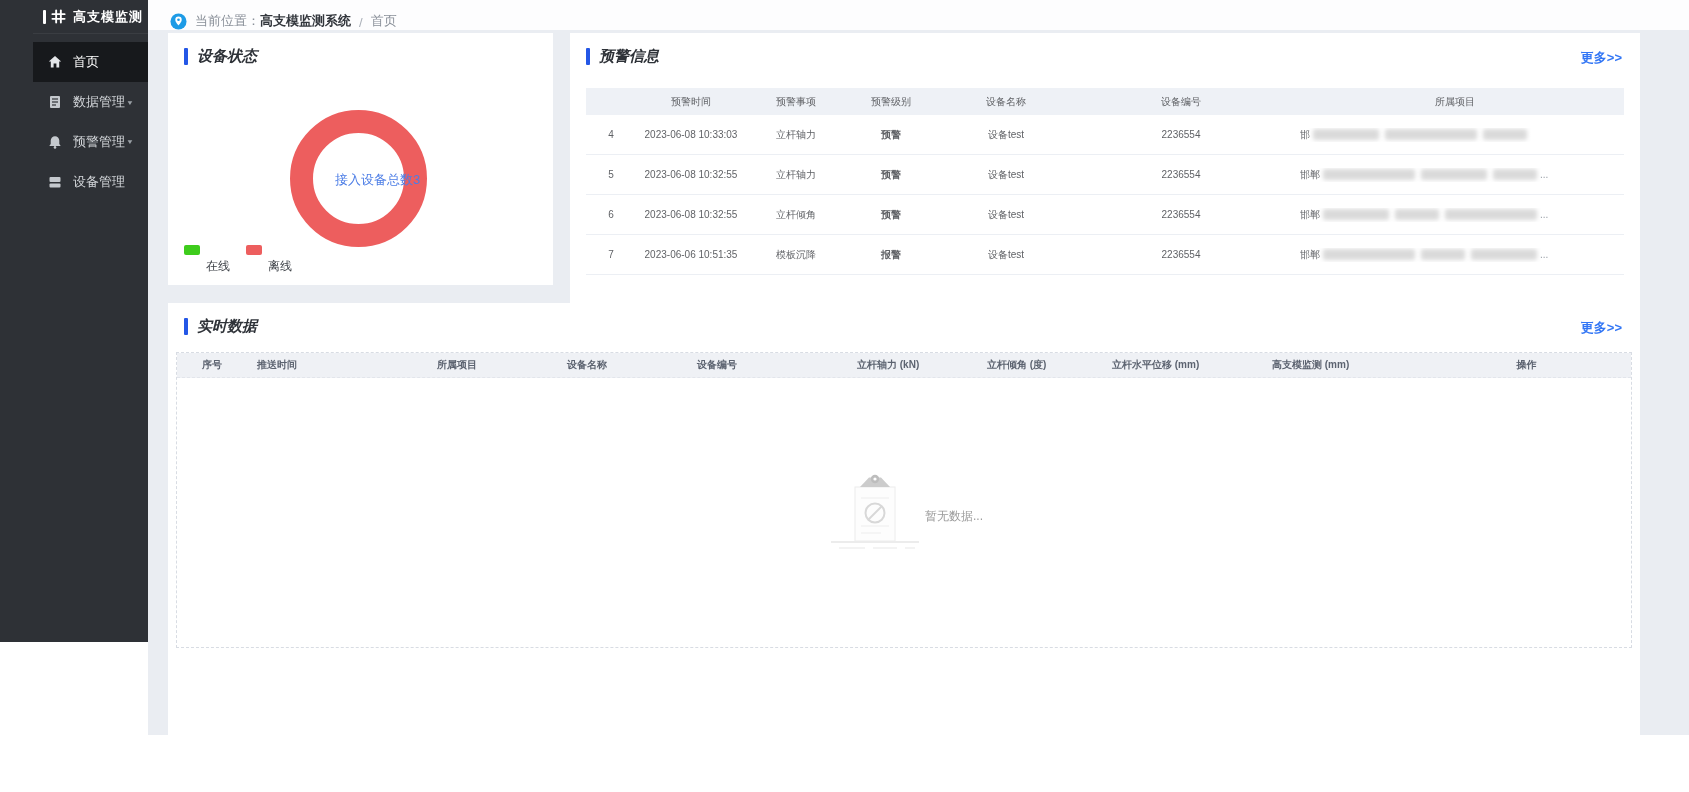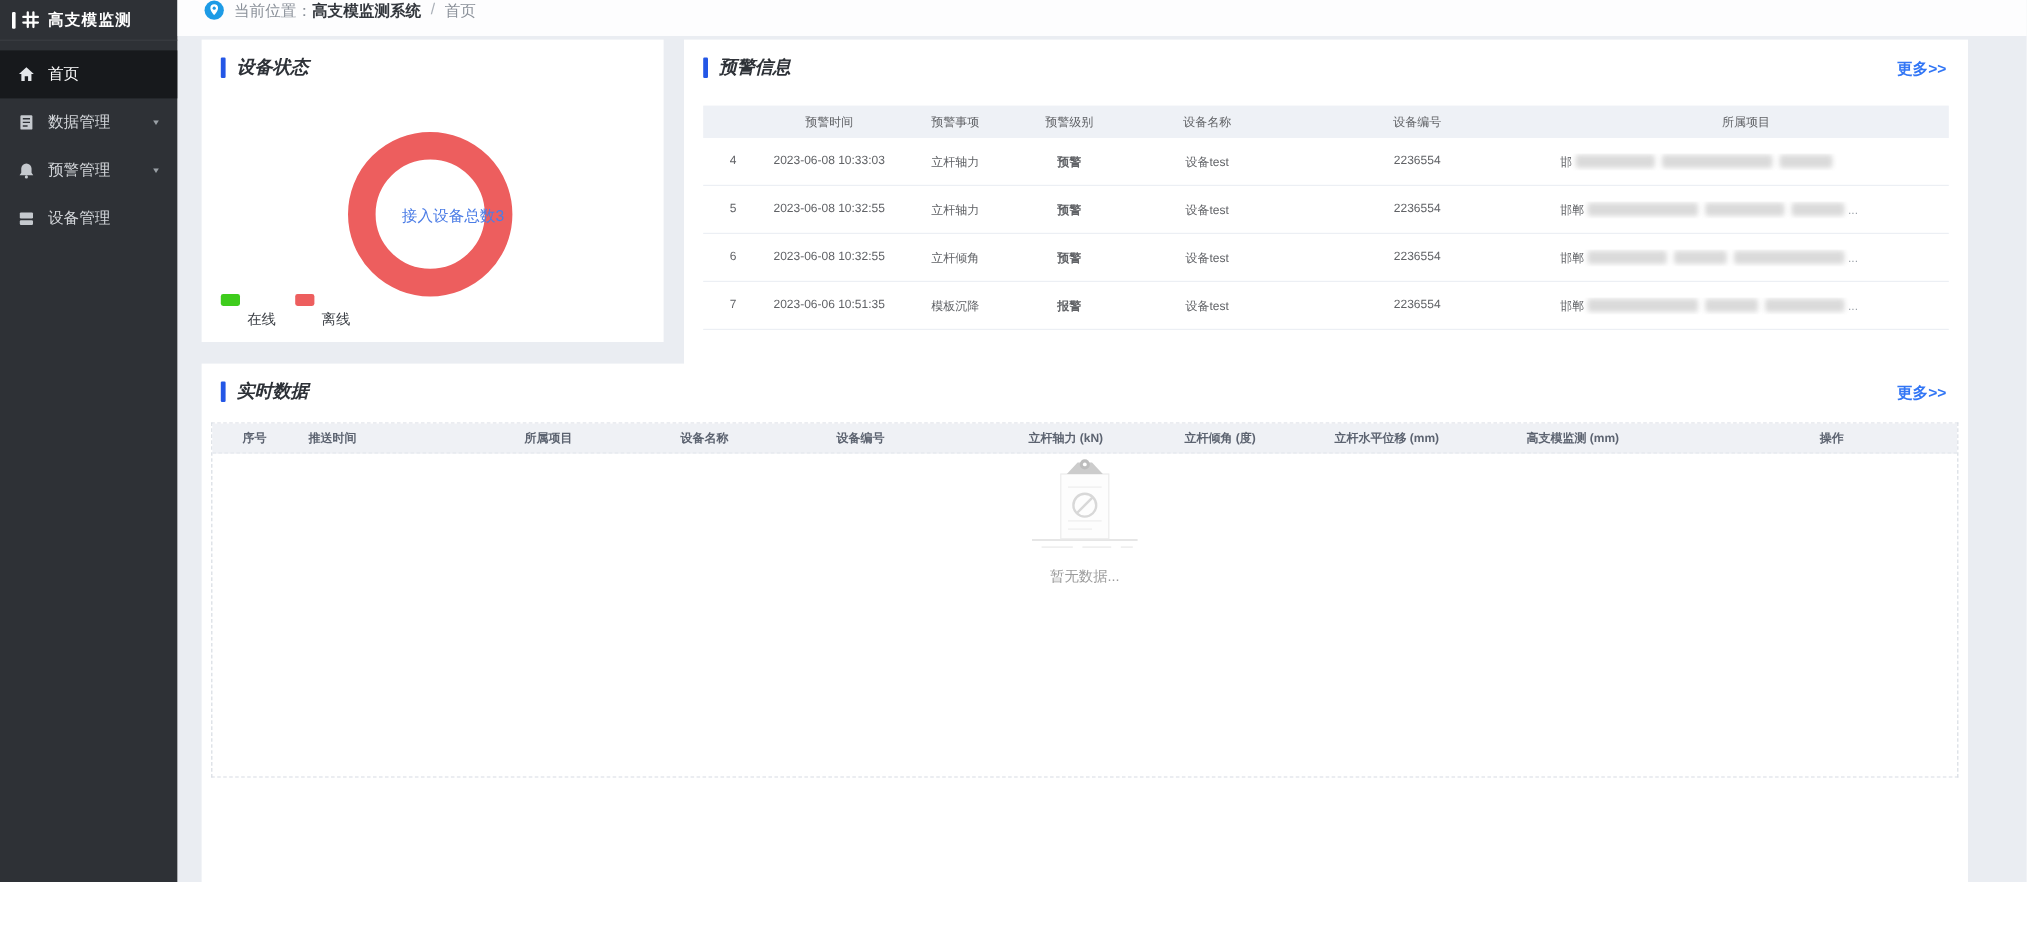--- a/index.html
+++ b/index.html
@@ -1,37 +1,37 @@
 <!DOCTYPE html>
 <html><head>
 <meta charset="utf-8">
 <style>
   * { margin:0; padding:0; box-sizing:border-box; }
   html,body { width:1689px; height:792px; background:#fff; overflow:hidden;
               font-family:"Liberation Sans","DejaVu Sans",sans-serif; }
   .app { position:relative; width:1689px; height:792px; background:#fff; }
 
   
-  .sidebar { position:absolute; left:0; top:0; width:148px; height:735px; background:#2e3136; }
+  .sidebar { position:absolute; left:0; top:0; width:148px; height:642px; background:#2e3136;padding-left:33px; }
   .logo { height:34px; display:flex; align-items:center; padding-left:10px;
           border-bottom:1px solid #3a3d42; }
   .logo-bar { width:3px; height:14px; background:#fff; border-radius:1px; margin-right:5px; }
   .logo-grid { margin-right:7px; }
   .logo-text { color:#fff; font-size:13px; font-weight:bold; letter-spacing:1px; }
   .menu { padding-top:8px; }
   .menu-item { height:40px; display:flex; align-items:center; padding:0 14px 0 14px;
                color:#d3d6da; font-size:13px; cursor:pointer; }
   .menu-item .mi-icon { width:16px; height:16px; margin-right:10px; flex:0 0 16px; }
   .menu-item.active { background:#17191c; color:#fff; }
   .menu-caret { margin-left:auto; font-size:8px; color:#9aa0a6; transform:scaleY(.8); }
 
   
   .main { position:absolute; left:148px; top:0; right:0; height:735px; background:#eaedf2; }
   .breadcrumb-bar { position:absolute; top:0; left:0; right:0; height:30px; background:#fdfdfe;
-                    display:flex; align-items:flex-start; padding-left:22px; font-size:13px; }
+                    display:flex; align-items:flex-end; padding-left:22px; font-size:13px; }
   .bc-pin { margin-right:8px; }
   .bc-prefix { color:#8a9099; }
   .bc-system { color:#33373d; font-weight:bold; }
   .bc-sep { color:#aab0b8; margin:0 8px; }
   .bc-current { color:#8a9099; }
 
   .card { position:absolute; background:#fff; }
   .card-title-row { position:absolute; top:14px; left:16px; display:flex; align-items:center;font-style:italic; }
   .title-bar { width:4px; height:17px; background:#2457e6; margin-right:9px; border-radius:1px; }
   .card-title { font-size:15px; font-weight:bold; color:#2e3238; }
@@ -73,21 +73,21 @@
   .card-realtime { left:20px; top:303px; width:1472px; height:432px; }
   .rtable { position:absolute; left:8px; right:8px; top:49px; bottom:87px;
             border:1px dashed #d8dce3; }
   .rhead { display:grid; height:25px;
            grid-template-columns:70px 180px 130px 130px 160px 130px 125px 160px 160px 1fr;
            align-items:center; background:#eff1f5; border-bottom:1px dashed #e2e5eb;
            font-size:10px; color:#5c6370; font-weight:bold; }
   .rhead span { padding-left:10px; text-align:left; white-space:nowrap; overflow:hidden; }
   .rhead span.c-center { text-align:center; padding-left:0; }
   .rbody { position:absolute; top:25px; bottom:0; left:0; right:0;
-           display:flex; flex-direction:column; align-items:center; justify-content:flex-start; }
+           display:flex; flex-direction:row; align-items:center; justify-content:center; }
   .empty-text { font-size:12px; color:#9b9b9b; margin-top:8px; }
 </style>
 </head>
 <body>
 
 <div class="app">
 
   <aside class="sidebar">
     <div class="logo">
       <span class="logo-bar"></span>

